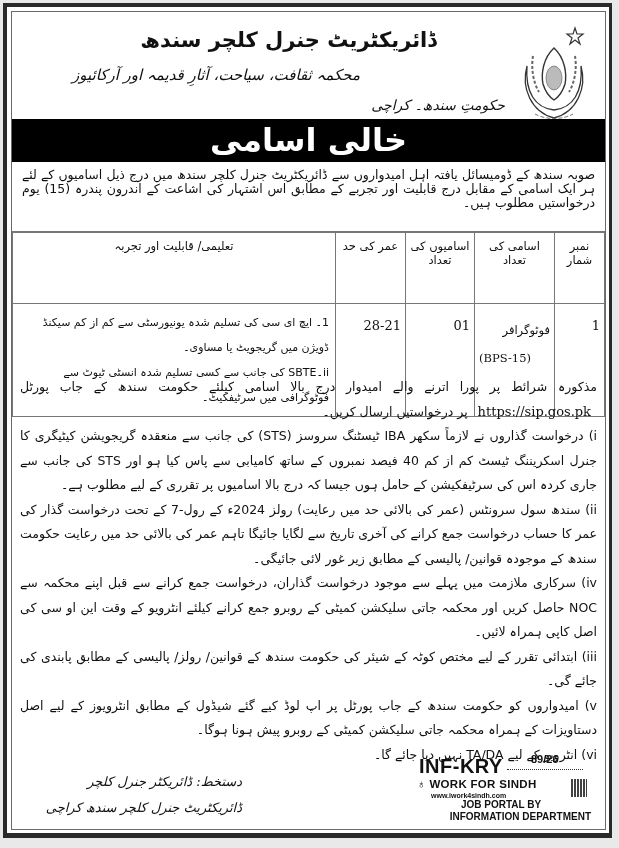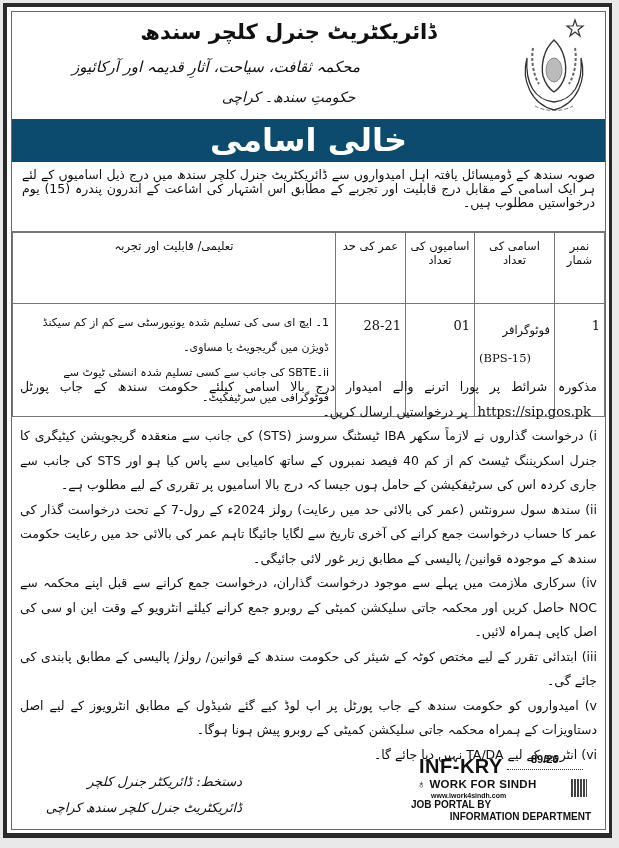--- a/index.html
+++ b/index.html
@@ -11,29 +11,29 @@
     border-right: 3px solid #2a2a2a; border-bottom: 5px solid #2a2a2a;
     box-sizing: border-box;
   }
   .frame-inner {
     position: absolute; left: 4px; top: 4px; right: 3px; bottom: 3px;
     border: 1px solid #6a6a6a; box-sizing: border-box;
   }
   .rtl { direction: rtl; unicode-bidi: embed; }
 
   
-  .header { position: absolute; left: 0; right: 0; top: 0; height: 108px; }
+  .header { position: absolute; left: 0; right: 0; top: 8px; height: 108px; }
   .emblem { position: absolute; right: 14px; top: 6px; width: 74px; height: 100px; }
   .h-title { position: absolute; left: 60px; right: 100px; top: 8px; text-align: center; font-weight: bold; font-size: 21px; font-family: "DejaVu Sans", sans-serif; }
   .h-sub1 { position: absolute; left: 60px; right: 100px; top: 46px; text-align: left; font-size: 15px; font-style: italic; font-family: "DejaVu Serif", serif; }
-  .h-sub2 { position: absolute; left: 60px; right: 100px; top: 77px; text-align: center; font-size: 14px; font-style: italic; font-family: "DejaVu Serif", serif; }
+  .h-sub2 { position: absolute; left: 60px; right: 100px; top: 77px; text-align: right; font-size: 14px; font-style: italic; font-family: "DejaVu Serif", serif; }
 
   .banner {
     position: absolute; left: 0; right: 0; top: 107px; height: 43px;
-    background: #0c4a6e; color: #fff; text-align: center;
+    background: #000000; color: #fff; text-align: center;
     font-weight: bold; font-size: 32px; line-height: 43px; letter-spacing: 6px;
   }
 
   
   .intro {
     position: absolute; left: 0; right: 0; top: 150px; height: 70px;
     border-bottom: 1px solid #777; box-sizing: border-box;
     padding: 6px 10px 0 10px; font-size: 12.5px; line-height: 14px; text-align: justify;
   }
 
@@ -59,21 +59,21 @@
   .footer { position: absolute; left: 0; right: 0; bottom: 0; height: 80px; }
   .signature { position: absolute; left: 20px; top: 8px; width: 210px; font-size: 13px; font-style: italic; font-family: "DejaVu Serif", serif; line-height: 26px; margin-top: 12px; }
   .badge { position: absolute; right: 14px; top: 4px; width: 180px; height: 72px; font-family: "Liberation Sans", sans-serif; }
   .inf { position: absolute; left: 8px; top: 2px; font-size: 20px; font-weight: bold; letter-spacing: 0.5px; text-align: right; }
   .inf-dots { position: absolute; left: 96px; top: 16px; width: 76px; border-bottom: 1px dotted #333; }
   .inf-num { position: absolute; left: 120px; top: 0; font-size: 11px; font-weight: bold; }
   .wfs { position: absolute; left: 6px; top: 25px; font-size: 11.5px; font-weight: 900; letter-spacing: 0.3px; }
   .wfs-url { position: absolute; left: 20px; top: 39px; font-size: 7px; font-weight: bold; }
   .qr { position: absolute; right: 4px; top: 26px; width: 16px; height: 18px;
         background: repeating-linear-gradient(90deg, #222 0 2px, #fff 2px 3px), #222; opacity: 0.85; }
-  .portal1 { position: absolute; left: 0; right: 0; top: 46px; font-size: 10px; font-weight: bold; }
+  .portal1 { position: absolute; left: 0; right: 0; top: 46px; text-align: center; font-size: 10px; font-weight: bold; }
   .portal2 { position: absolute; left: 0; right: 0; top: 58px; text-align: right; font-size: 10px; font-weight: bold; }
 </style>
 </head>
 <body>
 
 <div class="frame-outer">
   <div class="frame-inner">
 
     <div class="header">
       <div class="h-title rtl">ڈائریکٹریٹ جنرل کلچر سندھ</div>

